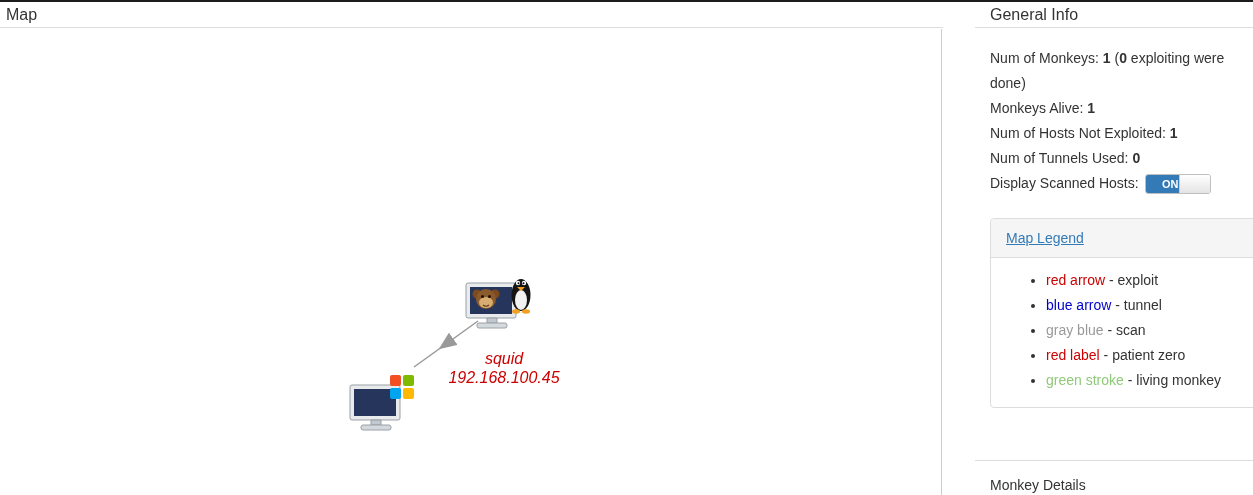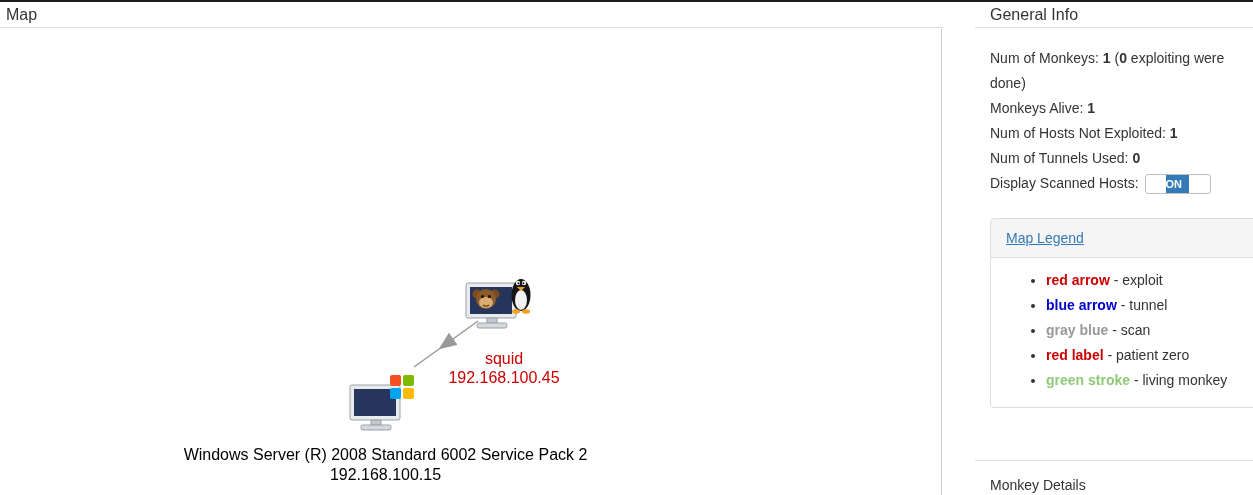--- a/index.html
+++ b/index.html
@@ -16,46 +16,46 @@
   .panel-header {
     height:26px; line-height:26px; font-size:16px; color:#333;
     border-bottom:1px solid #ddd; padding-left:6px;
   }
   .map-content { position:absolute; top:27px; left:0; width:942px; height:466px; border-right:1px solid #ccc; }
   .map-edges { position:absolute; top:0; left:0; }
   .map-node { position:absolute; cursor:pointer; }
   .node-monkey { left:462px; top:242px; width:70px; height:68px; }
   .node-windows { left:346px; top:346px; width:70px; height:64px; }
   .node-label { position:absolute; text-align:center; font-size:16px; }
-  .label-monkey { left:437px; top:320px; width:134px; line-height:19px; }
+  .label-monkey { left:437px; top:320px; width:134px; line-height:19px;font-style:italic; }
   .label-windows { left:143px; top:416px; width:485px; line-height:20px; }
 
   
   .right-panel { position:absolute; top:2px; left:975px; width:278px; height:493px; }
   .right-panel .panel-header { padding-left:15px; }
   .stats { margin:18px 0 0 15px; line-height:25px; }
   .stat-row b { font-weight:bold; }
 
   .toggle {
     display:inline-block; vertical-align:middle; margin-left:2px;
     width:66px; height:20px; border:1px solid #bfbfbf; border-radius:3px;
     overflow:hidden; cursor:pointer; background:#fff;
   }
   .toggle-on {
-    float:left; width:23px; height:18px; background:#337ab7; color:#fff;
-    font-size:11px; font-weight:bold; text-align:left; line-height:18px;margin-left:20px;
+    float:left; width:33px; height:18px; background:#337ab7; color:#fff;
+    font-size:11px; font-weight:bold; text-align:right; line-height:18px;
   }
   .toggle-knob { float:left; width:31px; height:18px; background:linear-gradient(#ffffff,#e4e4e4); border-left:1px solid #ccc; }
 
   .legend-box { margin:22px 0 0 15px; width:292px; border:1px solid #ddd; border-radius:4px; background:#fff; }
   .legend-header { background:#f5f5f5; border-bottom:1px solid #ddd; border-radius:4px 4px 0 0; padding:11px 15px; }
   .legend-title { color:#337ab7; text-decoration:underline; cursor:pointer; }
   .legend-body ul { margin:10px 0 14px 0; padding-left:55px; }
   .legend-body li { line-height:25px; }
-  .legend-term { font-weight:bold; }
+  .legend-term { font-weight:normal; }
 
   .details-panel { position:absolute; top:460px; left:975px; width:278px; height:35px; border-top:1px solid #ddd; }
   .details-title { padding:16px 0 0 15px; }
 </style>
 </head>
 <body>
 
 <div class="topbar"></div>
 
 <div class="map-panel">
@@ -107,24 +107,20 @@
         <path d="M25 45 h10 v5 h-10 z" fill="#c2c8cd" stroke="#9aa1a7"></path>
         <rect x="15" y="50" width="30" height="5" rx="2" fill="#d4d9dd" stroke="#9aa1a7"></rect>
         <g>
           <rect x="44" y="0" width="11" height="11" rx="2" fill="#f25022"></rect>
           <rect x="57" y="0" width="11" height="11" rx="2" fill="#7fba00"></rect>
           <rect x="44" y="13" width="11" height="11" rx="2" fill="#00a4ef"></rect>
           <rect x="57" y="13" width="11" height="11" rx="2" fill="#ffb900"></rect>
         </g>
       </svg>
     </div>
-    <div class="node-label label-windows" style="color: rgb(0, 0, 0);">
-      <div>Windows Server (R) 2008 Standard 6002 Service Pack 2</div>
-      <div>192.168.100.15</div>
-    </div>
 
   </div>
 </div>
 
 <div class="right-panel">
   <div class="panel-header">General Info</div>
 
   <div class="stats">
     <div class="stat-row"><span>Num of Monkeys: </span><b>1</b><span> (</span><b>0</b><span> exploiting were done)</span></div>
     <div class="stat-row"><span>Monkeys Alive: </span><b>1</b></div>

